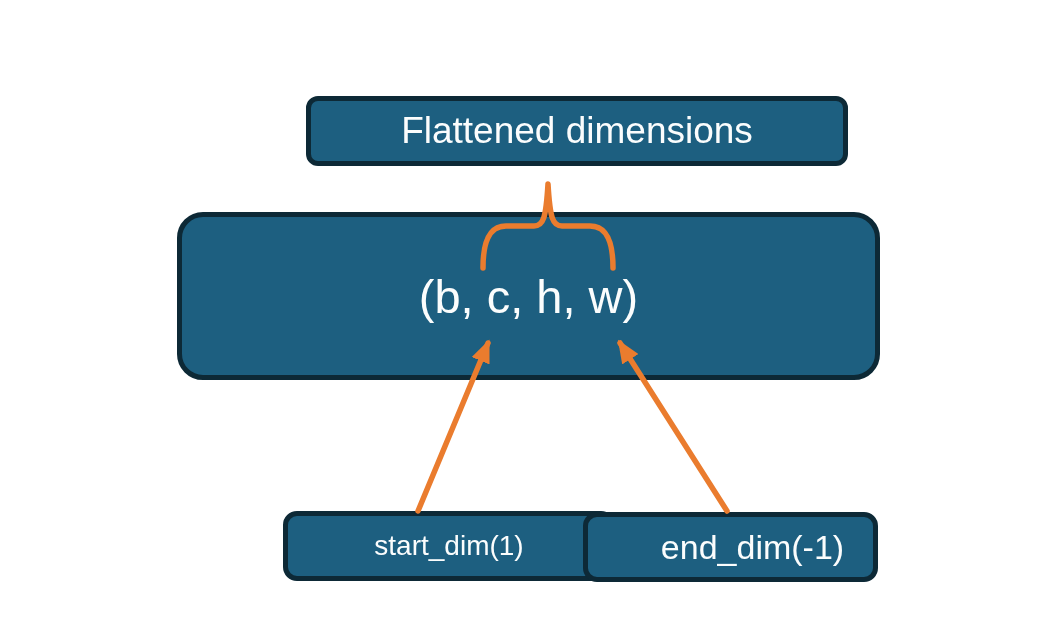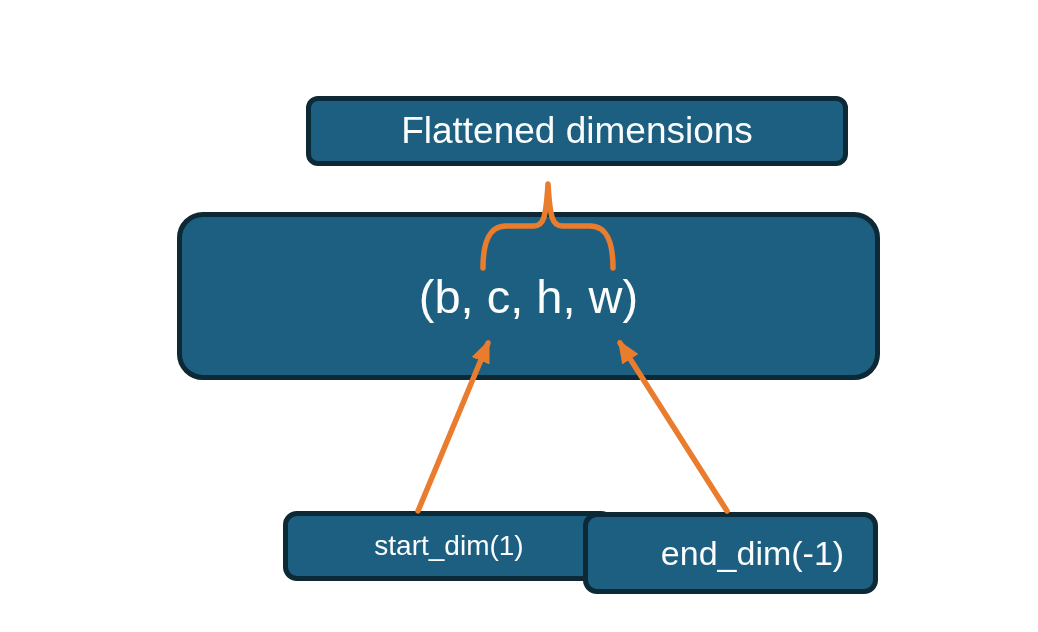--- a/index.html
+++ b/index.html
@@ -40,21 +40,21 @@
   }
   .node-start {
     left: 267px; top: 511px;
     width: 332px; height: 70px;
     border-radius: 14px;
     font-size: 28px;
     margin-left: 16px;
   }
   .node-end {
     left: 583px; top: 512px;
-    width: 295px; height: 82px;
+    width: 295px; height: 70px;
     border-radius: 14px;
     font-size: 34px;
     padding-left: 44px;
   }
   svg.overlay {
     position: absolute;
     left: 0; top: 0;
     width: 1038px; height: 632px;
     pointer-events: none;
   }

